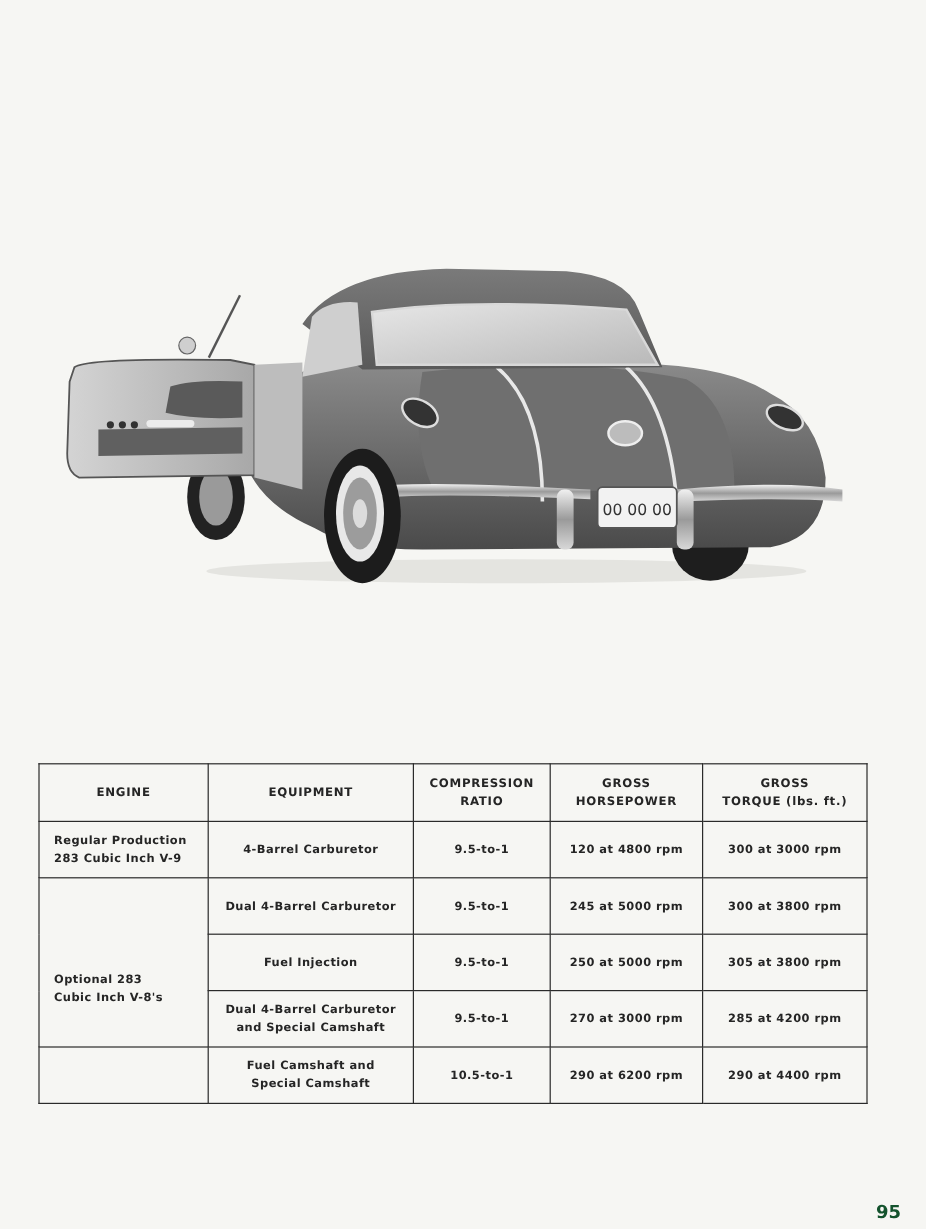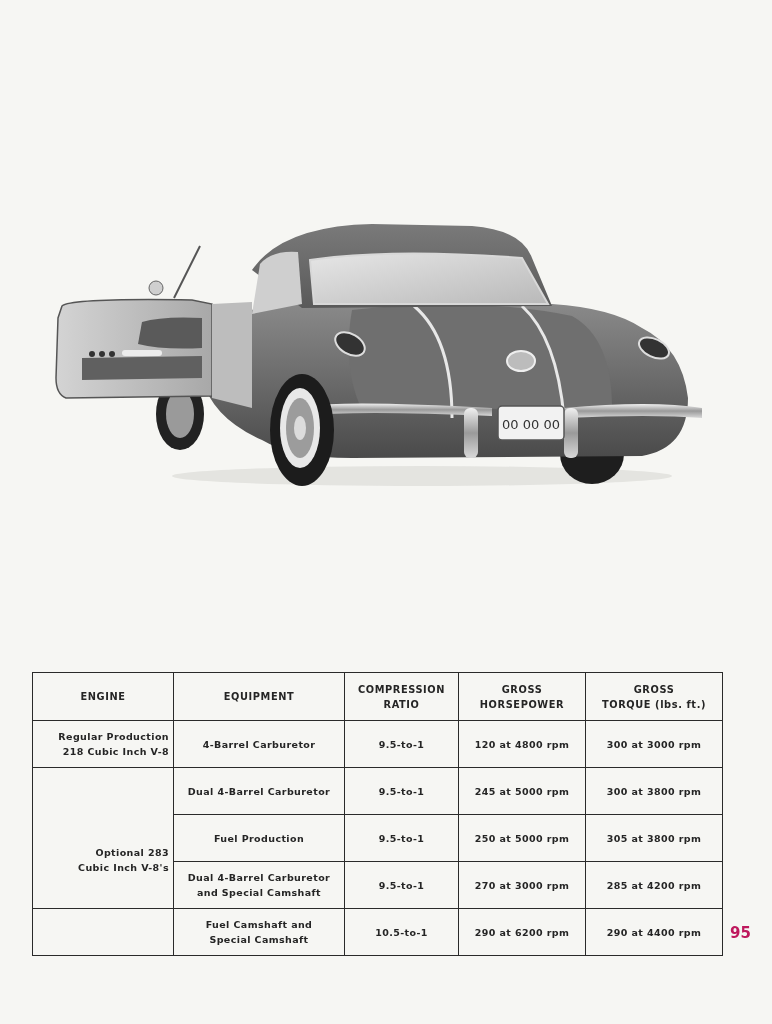--- a/index.html
+++ b/index.html
@@ -6,39 +6,39 @@
   body {
     width: 772px; height: 1024px; position: relative; overflow: hidden;
     background: #f6f6f3;
     font-family: "DejaVu Sans", sans-serif;
     color: #1e1e1e;
   }
   .car-wrap { position: absolute; left: 52px; top: 218px; width: 656px; height: 276px; text-decoration: underline; }
   .car-wrap svg { width: 100%; height: 100%; display: block; }
 
   table.spec {
-    position: absolute; left: 32px; top: 672px;
+    position: absolute; left: 32px; top: 636px;
     width: 690px; border-collapse: collapse; table-layout: fixed;
   }
   table.spec td, table.spec th {
     border: 1.4px solid #2a2a2a;
     text-align: center; vertical-align: middle;
     font-size: 9.5px; font-weight: bold; letter-spacing: 0.4px;
     color: #252525; padding: 0 4px; line-height: 15px;
   }
   table.spec th { height: 47px; font-size: 9.8px; letter-spacing: 0.6px; }
   table.spec td { height: 46px; }
-  table.spec td.engine { text-align: right; padding-left: 12px; }
+  table.spec td.engine { text-align: left; padding-left: 12px; }
   .col1 { width: 141px; } .col2 { width: 171px; } .col3 { width: 114px; }
   .col4 { width: 127px; } .col5 { width: 137px; }
   .faded { color: #6a6a6a; }
 
   .page-number {
-    position: absolute; left: 730px; top: 924px;
-    font-size: 15px; font-weight: bold; color: #be185d;
+    position: absolute; left: 730px; top: 1001px;
+    font-size: 15px; font-weight: bold; color: #14532d;
   }
   .line { display: block; }
 </style>
 </head>
 <body>
 
 <div class="car-wrap">
   <svg viewBox="0 0 656 276" xmlns="http://www.w3.org/2000/svg">
     <defs>
       <linearGradient id="body" x1="0" y1="0" x2="0" y2="1">
@@ -146,21 +146,21 @@
       <th>
           <span class="line">GROSS</span>
           <span class="line">TORQUE (lbs. ft.)</span>
         </th>
     </tr>
   </thead>
   <tbody>
     <tr>
       <td class="engine">
           <span class="line">Regular Production</span>
-          <span class="line">218 Cubic Inch V-8</span>
+          <span class="line">283 Cubic Inch V-9</span>
         </td>
       <td>
           <span class="line">4-Barrel Carburetor</span>
         </td>
       <td>9.5-to-1</td>
       <td>120 at 4800 rpm</td>
       <td>300 at 3000 rpm</td>
     </tr>
     <tr>
       <td class="engine" rowspan="3">
@@ -169,21 +169,21 @@
         </td>
       <td>
           <span class="line">Dual 4-Barrel Carburetor</span>
         </td>
       <td>9.5-to-1</td>
       <td>245 at 5000 rpm</td>
       <td>300 at 3800 rpm</td>
     </tr>
     <tr>
       <td>
-          <span class="line">Fuel Production</span>
+          <span class="line">Fuel Injection</span>
         </td>
       <td>9.5-to-1</td>
       <td>250 at 5000 rpm</td>
       <td>305 at 3800 rpm</td>
     </tr>
     <tr>
       <td>
           <span class="line">Dual 4-Barrel Carburetor</span>
           <span class="line">and Special Camshaft</span>
         </td>

